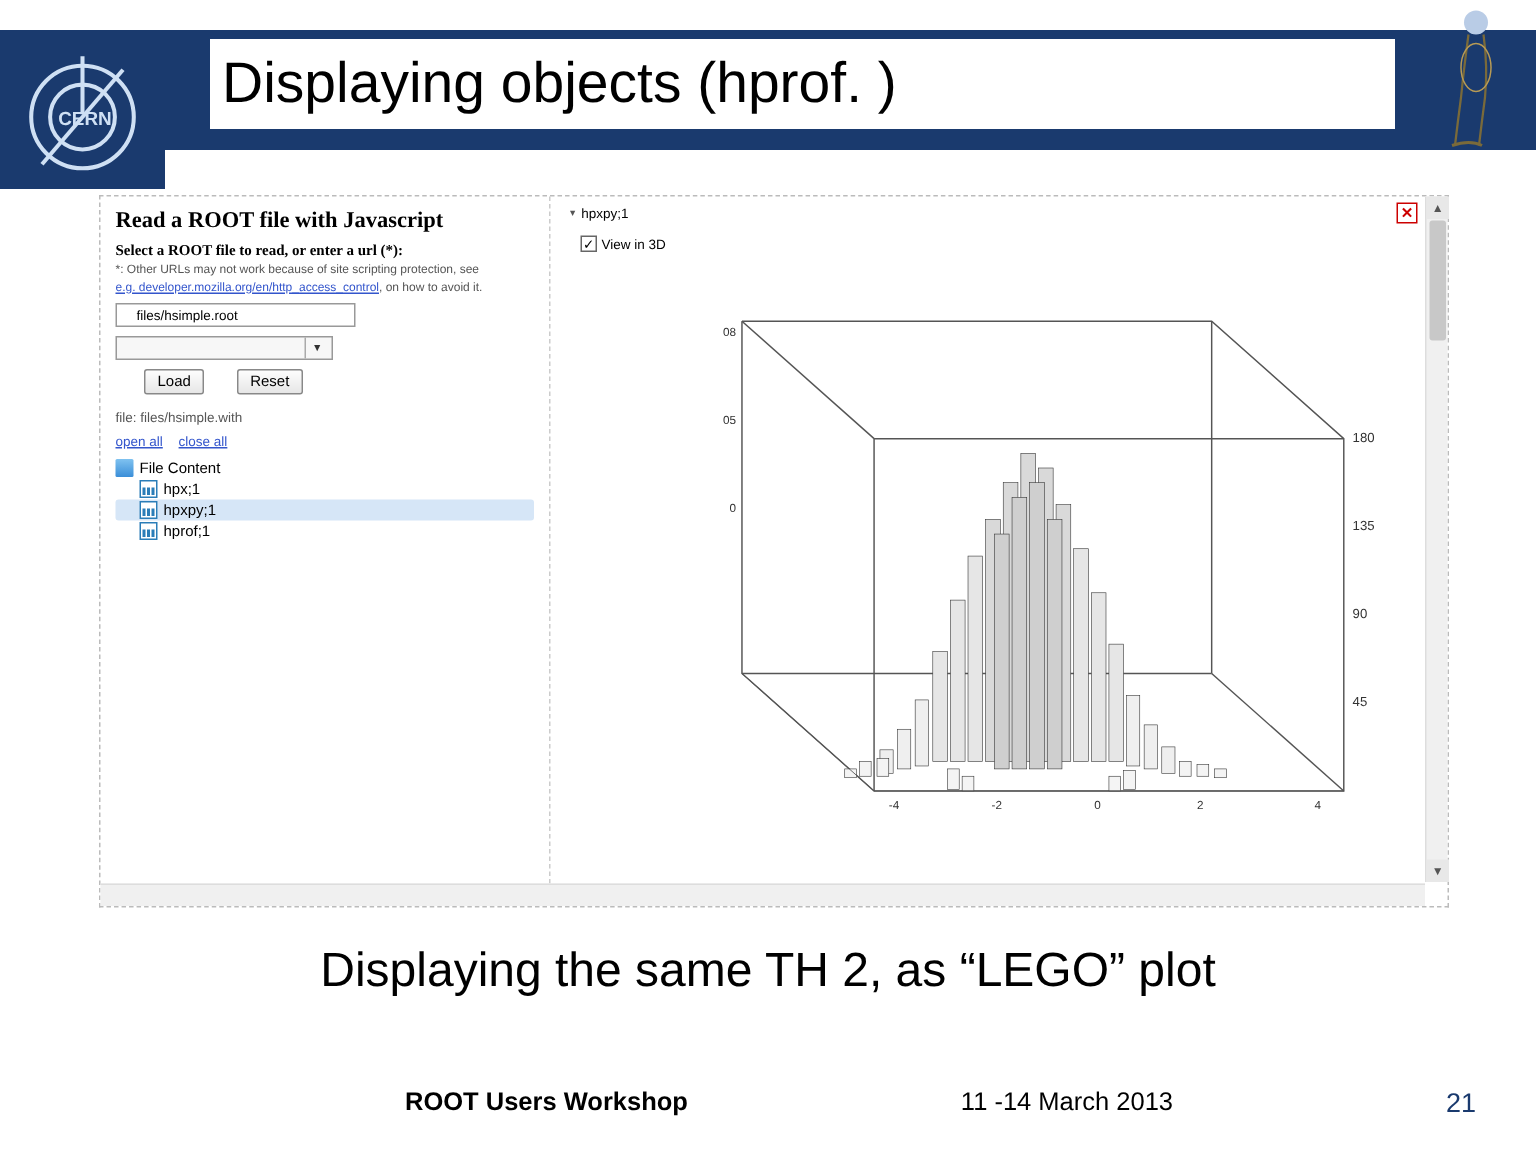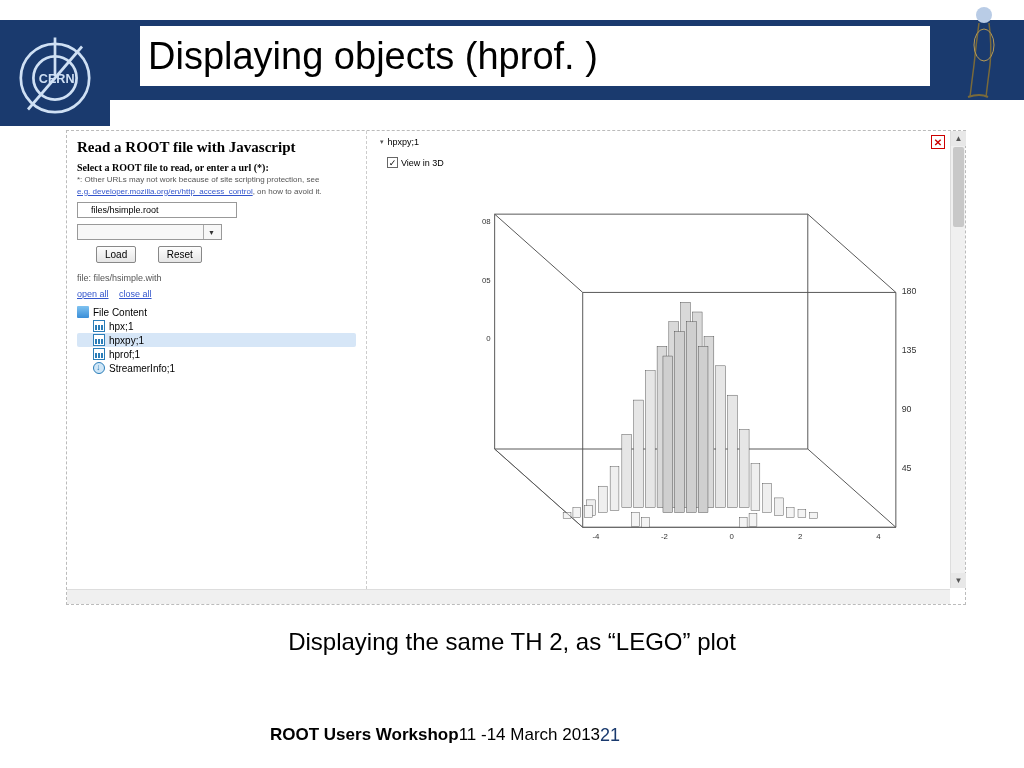--- a/index.html
+++ b/index.html
@@ -275,29 +275,30 @@
     background: #f0f0f0;
     border-top: 1px solid #ddd;
   }
 
   .caption {
     position: absolute;
     top: 628px;
     left: 0;
     width: 1024px;
     text-align: center;
-    font-size: 24px;
+    font-size: 32px;
     color: #000;
   }
   .footer {
     position: absolute;
     bottom: 22px;
     left: 0;
     width: 1024px;
     display: flex;
+    justify-content: space-between;
     padding: 0 40px 0 270px;
     font-size: 17px;
     color: #000;
   }
   .footer .workshop { font-weight: bold; }
   .footer .pagenum { color: #1a3a6e; font-size: 18px; }
 </style>
 </head>
 <body>
 
@@ -364,24 +365,20 @@
         <span class="tree-icon icon-hist"></span>
         <span>hpx;1</span>
       </div>
       <div class="tree-row indent selected">
         <span class="tree-icon icon-hist"></span>
         <span>hpxpy;1</span>
       </div>
       <div class="tree-row indent">
         <span class="tree-icon icon-hist"></span>
         <span>hprof;1</span>
-      </div>
-      <div class="tree-row indent">
-        <span class="tree-icon icon-info"></span>
-        <span>StreamerInfo;1</span>
       </div>
     </div>
   </div>
 
   <div class="right-panel">
     <div class="tab-dropdown">
       <span class="caret-sm">▾</span>
       <span>hpxpy;1</span>
     </div>
     <div class="close-x">

